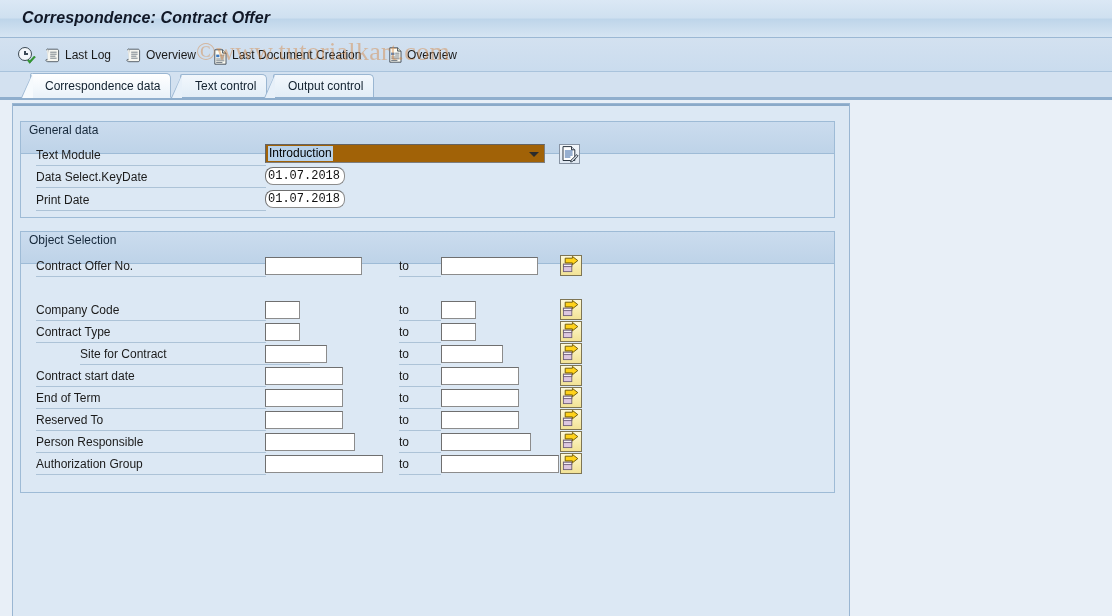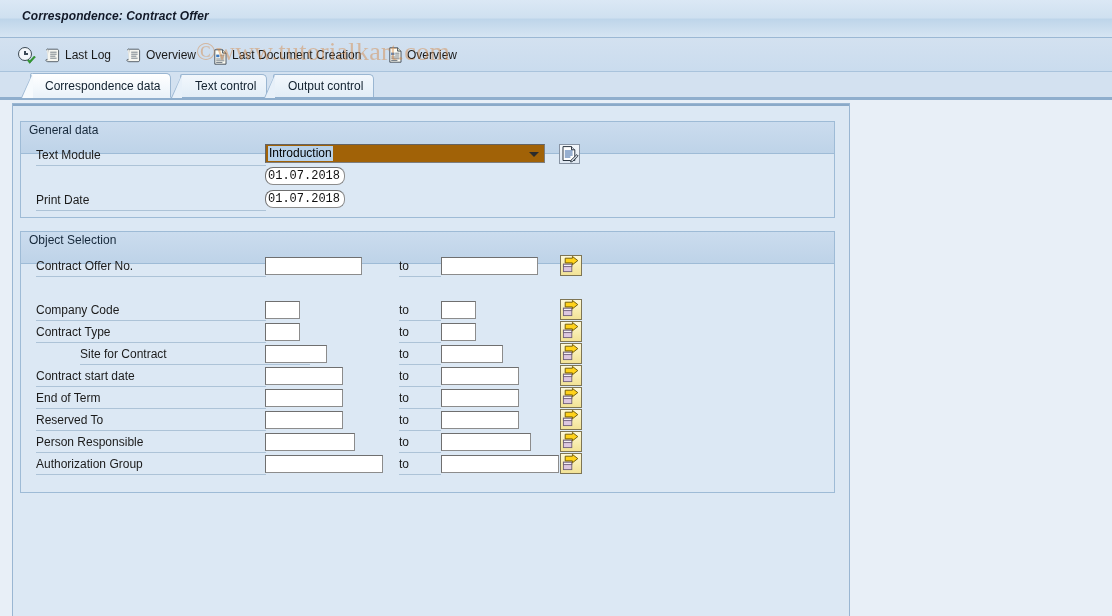--- a/index.html
+++ b/index.html
@@ -22,21 +22,21 @@
     position: absolute;
     left: 0; top: 0;
     width: 1112px; height: 38px;
     background: linear-gradient(to bottom, #dbe8f5 0%, #cfe0f0 48%, #bed5ea 52%, #d6e5f3 100%);
     border-bottom: 1px solid #9bb8d4;
     box-sizing: border-box;
   }
   #titlebar .title-text {
     position: absolute;
     left: 22px; top: 9px;
-    font-size: 12px;
+    font-size: 16px;
     font-weight: bold;
     font-style: italic;
     color: #111827;
     letter-spacing: .1px;
     white-space: nowrap;
   }
 
   
   #toolbar {
     position: absolute;
@@ -397,20 +397,21 @@
         <path d="M3.0 1.6 L11.5 1.6 L14.8 4.8 L14.8 15.5 L3.0 15.5 Z" fill="#ffffff" stroke="#2d3743" stroke-width="1"></path>
         <path d="M11.5 1.6 L11.5 4.8 L14.8 4.8" fill="#d8dde6" stroke="#2d3743" stroke-width="1"></path>
         <line x1="4.8" y1="6.0" x2="12.6" y2="6.0" stroke="#2f5fa0" stroke-width="1"></line>
         <line x1="4.8" y1="8.0" x2="12.6" y2="8.0" stroke="#2f5fa0" stroke-width="1"></line>
         <line x1="4.8" y1="10.0" x2="12.6" y2="10.0" stroke="#2f5fa0" stroke-width="1"></line>
         <line x1="4.8" y1="12.0" x2="10.4" y2="12.0" stroke="#2f5fa0" stroke-width="1"></line>
         <path d="M11.0 15.2 L16.8 9.6 L18.2 11.0 L12.4 16.6 L10.6 17.0 Z" fill="#cfd6de" stroke="#2d3743" stroke-width="0.9"></path>
       </svg>
     </div>
 
+    <div class="flabel" style="left:15px; top:45px; width:230px;">Data Select.KeyDate</div>
     <input class="fin mono-date" type="text" style="left: 244px; top: 45px; width: 80px;" value="01.07.2018">
 
     <div class="flabel" style="left:15px; top:68px; width:230px;">Print Date</div>
     <input class="fin mono-date" type="text" style="left: 244px; top: 68px; width: 80px;" value="01.07.2018">
   </div>
 
   <div class="groupbox" id="gb-object" style="left:7px; top:127px; width:815px; height:262px;">
     <div class="gb-header">Object Selection</div>
     <div id="object-rows">
         <div class="flabel" style="left: 15px; top: 24px; width: 230px;">Contract Offer No.</div>

